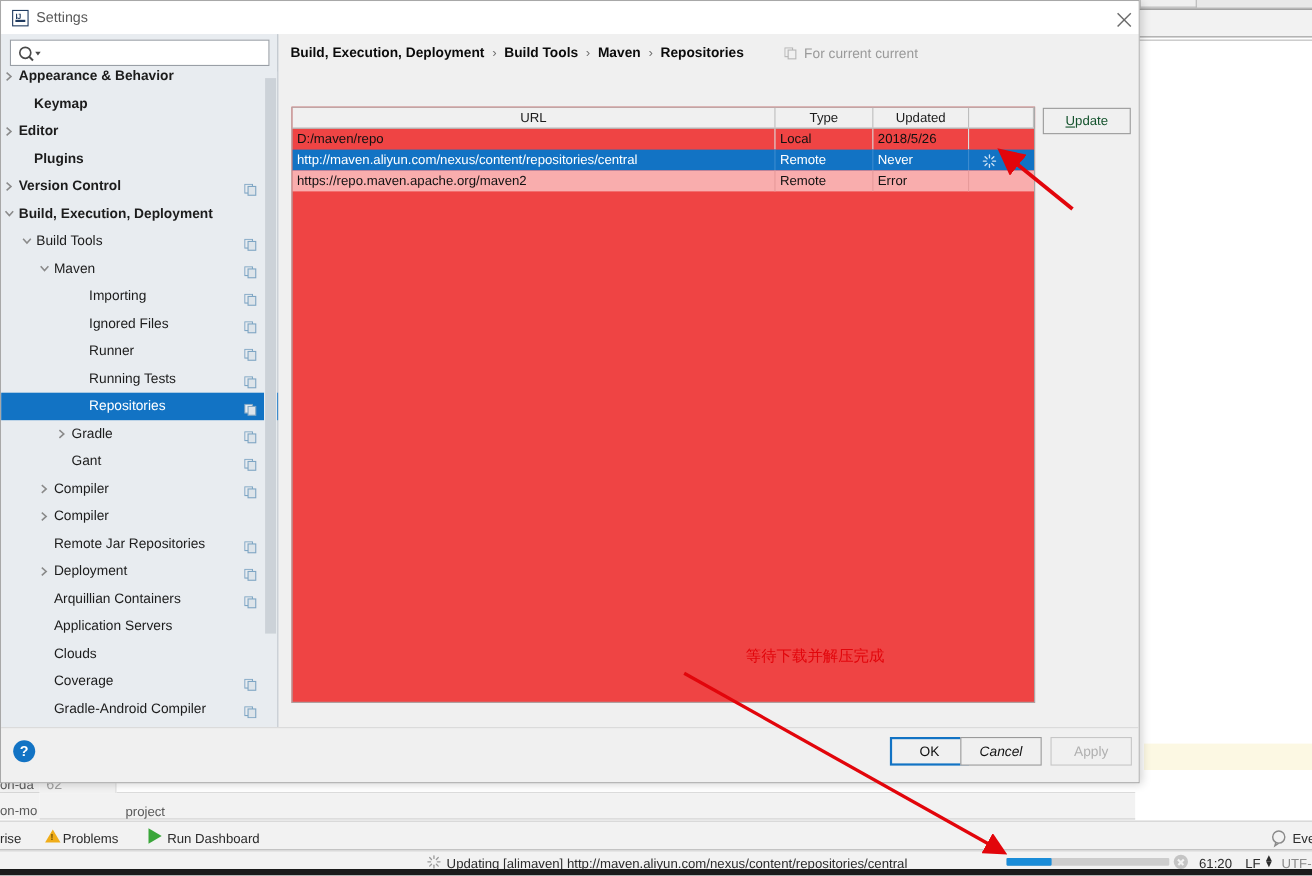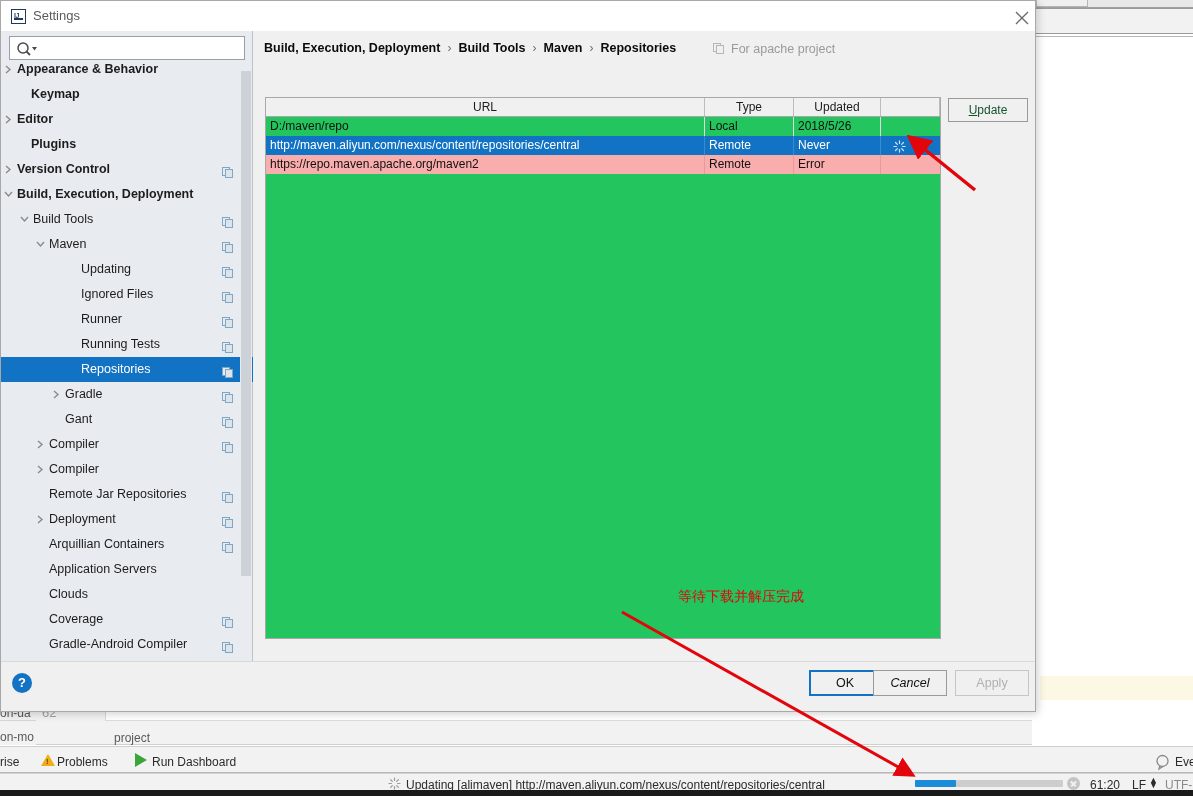--- a/index.html
+++ b/index.html
@@ -67,21 +67,21 @@
   .rightpane { position:absolute; left:253px; top:30px; width:781px; height:630px; background:#f0f0f0; }
   .crumbs { position:absolute; left:10px; top:10px; height:18px; white-space:nowrap; }
   .crumb { font-size:12.5px; font-weight:bold; color:#0b0b0b; }
   .crumb-sep { font-size:12px; color:#6e6e6e; padding:0 7px; }
   .forproj { position:absolute; left:477px; top:11px; font-size:12.5px; color:#9a9a9a; white-space:nowrap; }
   .forproj-ico { position:absolute; left:-18px; top:1px; width:12px; height:12px; }
 
   .seclabel { position:absolute; left:11px; top:73px; font-size:12px; color:#1c1c1c; }
   .secline { position:absolute; left:160px; top:80px; width:525px; height:1px; background:#d7d7d7; }
 
-  .tablebox { position:absolute; left:11px; top:66px; width:676px; height:542px; background:#22c55e; border:1px solid #a8a8a8; }
+  .tablebox { position:absolute; left:11px; top:66px; width:676px; height:542px; background:#ef4444; border:1px solid #a8a8a8; }
   .thead { position:absolute; left:0; top:0; width:674px; height:19px; background:#f0f0f0; border-bottom:1px solid #a8a8a8;}
   .th { position:absolute; top:0; height:18px; line-height:18px; text-align:center; font-size:12px; color:#1c1c1c; border-right:1px solid #bdbdbd; }
   .trow { position:absolute; left:0; height:19px; width:674px; }
   .cell { position:absolute; top:0; height:19px; line-height:19px; font-size:12px; color:#111; padding-left:4px; white-space:nowrap; overflow:hidden; border-right:1px solid #dcdcdc; }
   .trow.selected { background:#1273c4; }
   .trow.selected .cell { color:#ffffff; border-right-color:#3b8bd0; }
   .trow.errorrow { background:#f9adad; }
   .trow.errorrow .cell { color:#111; border-right-color:#e79a9a; }
   .spinner { position:absolute; left:12px; top:4px; }
 
@@ -256,21 +256,21 @@
                 <path d="M1 2 L4.5 6 L8 2" fill="none" stroke="#8a8a8a" stroke-width="1.4"></path>
               </svg>
             </span>
             <span class="lbl" style="left:48px;">Maven</span>
             <span class="copyicon"><svg width="12" height="12" viewBox="0 0 12 12">
                 <rect x="0.5" y="0.5" width="7" height="8" fill="#e8ecf0" stroke="#7fa6c4"></rect>
                 <rect x="3.5" y="2.5" width="7" height="8" fill="#dde4ea" stroke="#7fa6c4"></rect>
               </svg></span>
           </div>
           <div class="tnode">
-            <span class="lbl" style="left:80px;">Updating</span>
+            <span class="lbl" style="left:80px;">Importing</span>
             <span class="copyicon"><svg width="12" height="12" viewBox="0 0 12 12">
                 <rect x="0.5" y="0.5" width="7" height="8" fill="#e8ecf0" stroke="#7fa6c4"></rect>
                 <rect x="3.5" y="2.5" width="7" height="8" fill="#dde4ea" stroke="#7fa6c4"></rect>
               </svg></span>
           </div>
           <div class="tnode">
             <span class="lbl" style="left:80px;">Ignored Files</span>
             <span class="copyicon"><svg width="12" height="12" viewBox="0 0 12 12">
                 <rect x="0.5" y="0.5" width="7" height="8" fill="#e8ecf0" stroke="#7fa6c4"></rect>
                 <rect x="3.5" y="2.5" width="7" height="8" fill="#dde4ea" stroke="#7fa6c4"></rect>
@@ -390,21 +390,21 @@
 
     <div class="rightpane">
       <div class="crumbs" id="crumbs"><span class="crumb">Build, Execution, Deployment</span><span class="crumb-sep">›</span><span class="crumb">Build Tools</span><span class="crumb-sep">›</span><span class="crumb">Maven</span><span class="crumb-sep">›</span><span class="crumb">Repositories</span></div>
       <span class="forproj">
         <span class="forproj-ico">
           <svg width="12" height="12" viewBox="0 0 12 12">
               <rect x="0.5" y="0.5" width="7" height="8" fill="none" stroke="#b6b6b6"></rect>
               <rect x="3.5" y="2.5" width="7" height="8" fill="#f0f0f0" stroke="#b6b6b6"></rect>
             </svg>
         </span>
-        <span>For apache project</span>
+        <span>For current current</span>
       </span>
 
       <span class="seclabel">Indexed Maven Repositories</span>
       <div class="secline"></div>
 
       <div class="tablebox">
         <div class="thead" id="thead">
             <div class="th" style="left: 0px; width: 439px;">URL</div>
             <div class="th" style="left: 439px; width: 89px;">Type</div>
             <div class="th" style="left: 528px; width: 87px;">Updated</div>

